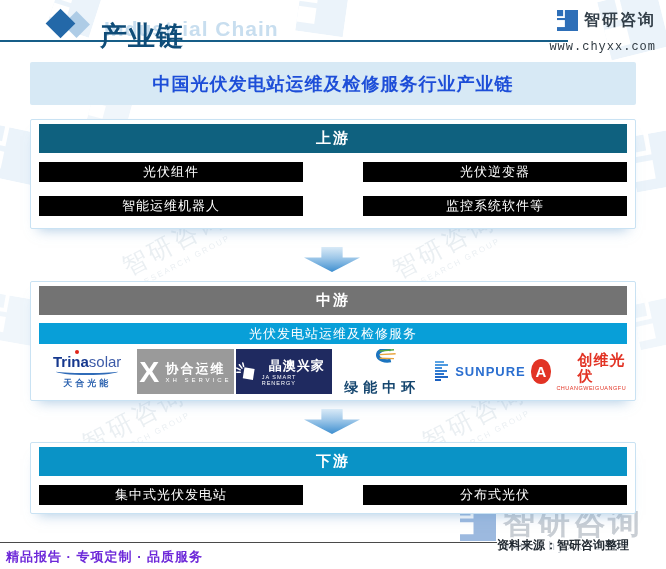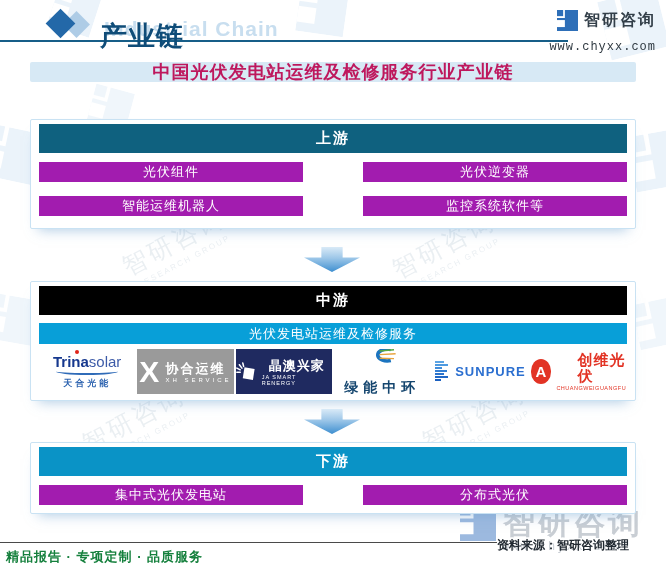--- a/index.html
+++ b/index.html
@@ -22,39 +22,39 @@
   .hdr-title-en { position:absolute; left:104px; top:17px; font-size:21px; font-weight:bold; color:#C8DEEF; z-index:1; letter-spacing:1px;}
   .hdr-line { position:absolute; left:0; top:40px; width:568px; height:2px; background:#175E88; }
   .brand { position:absolute; right:10px; top:10px; display:flex; align-items:center; gap:6px; }
   .brand-icon svg { width:21px; height:21px; display:block; }
   .brand-icon svg rect, .brand-icon svg path { fill:#2E6FB8; }
   .brand-icon svg rect.hole { fill:#fff; }
   .brand-name { font-size:16px; font-weight:600; color:#333F49; letter-spacing:2px; }
   .brand-url { position:absolute; right:10px; top:40px; font-family:"Liberation Mono","DejaVu Sans Mono",monospace; font-size:12px; color:#2E3840; letter-spacing:1px; }
 
   
-  .title-bar { position:absolute; left:30px; top:62px; width:606px; height:20px; background:#D7E9F5; z-index:2;
-    display:flex; align-items:center; justify-content:center; font-size:18px; font-weight:bold; color:#be185d; letter-spacing:1px; border-radius:2px;}
+  .title-bar { position:absolute; left:30px; top:62px; width:606px; height:43px; background:#D7E9F5; z-index:2;
+    display:flex; align-items:center; justify-content:center; font-size:18px; font-weight:bold; color:#1d4ed8; letter-spacing:1px; border-radius:2px;}
 
   
   .sec { position:absolute; left:30px; width:606px; background:#fff; border:1px solid #C9E2F3; border-radius:2px; z-index:1;
     box-shadow:0 9px 12px -8px rgba(110,160,205,.55); }
   .sec-head { margin:4px 8px 0; height:29px; display:flex; align-items:center; justify-content:center;
     color:#fff; font-size:15px; font-weight:bold; letter-spacing:2px; }
   .sec-up   { top:119px; height:110px; }
   .sec-mid  { top:281px; height:120px; }
   .sec-down { top:442px; height:72px; }
   .sec-up .sec-head   { background:#0F617F; }
-  .sec-mid .sec-head  { background:#000000;font-family:Liberation Serif, serif; }
+  .sec-mid .sec-head  { background:#737373;font-family:Liberation Serif, serif; }
   .sec-down .sec-head { background:#0A93C6; }
   .row2 { display:flex; justify-content:space-between; margin:0 8px; }
   .row2.r1 { margin-top:9px; }
   .row2.r2 { margin-top:14px; }
   .sec-down .row2.r1 { margin-top:9px; }
-  .chip { width:264px; height:20px; background:#a21caf; color:#fff; font-size:13px;
+  .chip { width:264px; height:20px; background:#000000; color:#fff; font-size:13px;
     display:flex; align-items:center; justify-content:center; letter-spacing:1px; }
   .chip-wide { margin:8px 8px 0; height:21px; background:#089FD8; color:#fff; font-size:13px;
     display:flex; align-items:center; justify-content:center; letter-spacing:1px; }
 
   
   .arrow { position:absolute; left:304px; width:56px; height:25px; z-index:1;
     background:linear-gradient(180deg,#D9EAF7 0%,#9CC6E8 45%,#3E8FD0 100%);
     clip-path:polygon(31% 0,69% 0,69% 42%,100% 42%,50% 100%,0 42%,31% 42%); }
   .arrow1 { top:247px; } .arrow2 { top:409px; }
 
@@ -98,21 +98,21 @@
 
   
   .ft-wm { position:absolute; left:460px; top:501px; display:flex; align-items:center; gap:7px; z-index:0; }
   .ft-wm svg { width:36px; height:36px; display:block; }
   .ft-wm svg rect, .ft-wm svg path { fill:#4A80C4; opacity:.55; }
   .ft-wm svg rect.hole { fill:#fff; opacity:1;}
   .ft-wm-text { font-size:32px; color:#C9CED4; letter-spacing:3px; font-weight:600;}
   .ft-wm-url { position:absolute; left:502px; top:540px; font-family:"Liberation Mono","DejaVu Sans Mono",monospace;
     font-size:12px; color:#C9CED4; letter-spacing:2px; z-index:1; }
   .ft-line { position:absolute; left:0; top:542px; width:497px; height:1px; background:#4A4A4A; z-index:2;}
-  .ft-left { position:absolute; left:6px; top:548px; font-size:13px; font-weight:600; color:#15803d; letter-spacing:1px; z-index:2;}
+  .ft-left { position:absolute; left:6px; top:548px; font-size:13px; font-weight:600; color:#6d28d9; letter-spacing:1px; z-index:2;}
   .ft-src { position:absolute; left:497px; top:537px; font-size:12px; font-weight:bold; color:#222A32; z-index:3;}
 </style>
 </head>
 <body>
 
 <div class="page">
 
   <div class="pglyph" style="left:52px;top:-12px;transform:rotate(18deg);"><svg width="44" height="44" viewBox="0 0 24 24">
         <rect x="0" y="0" width="7" height="7"></rect>
         <path d="M9 0 H24 V24 H0 V9 H9 Z"></path>

